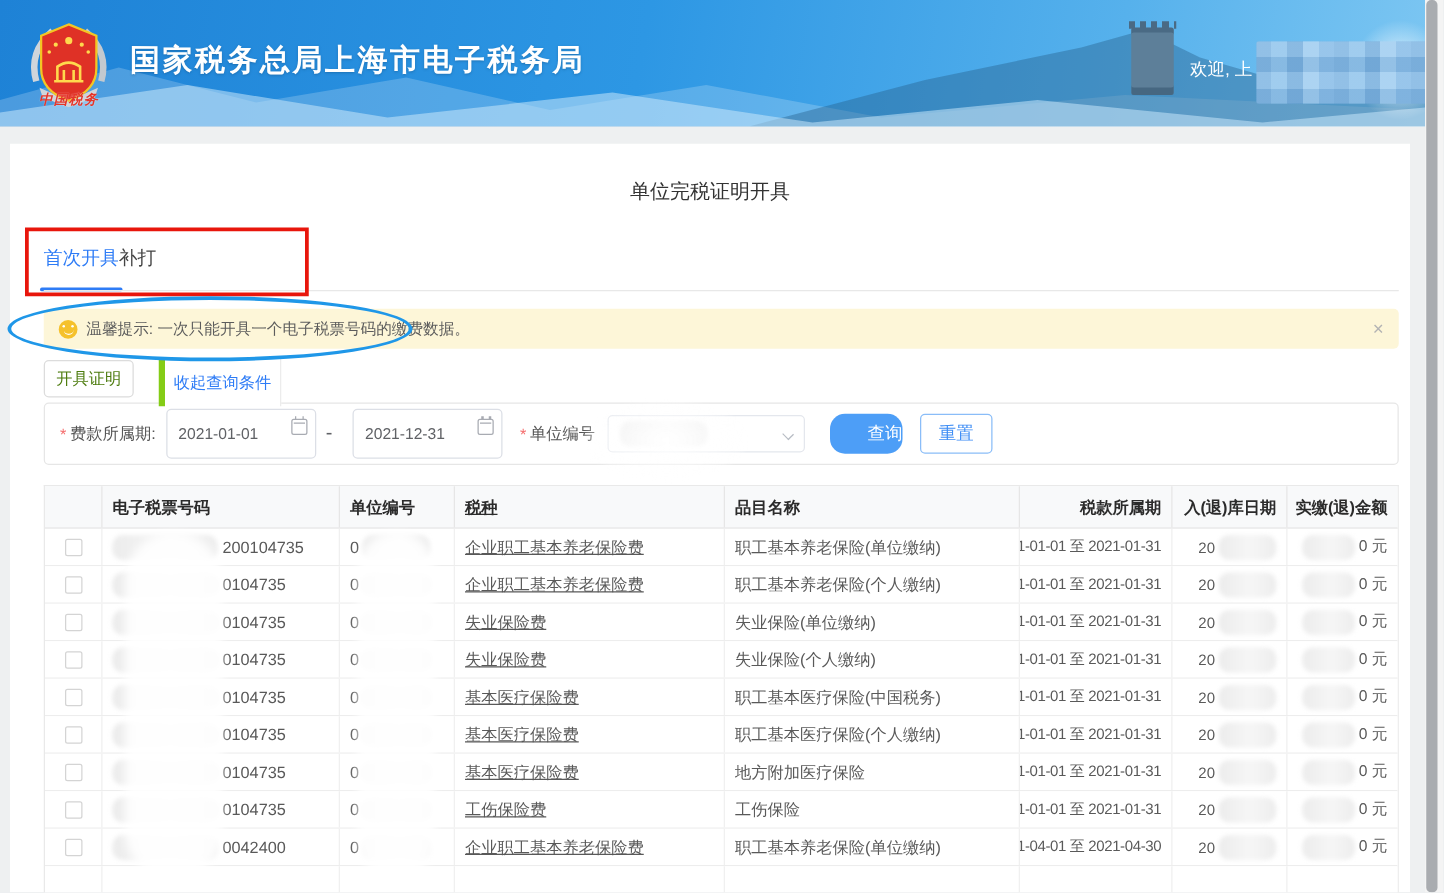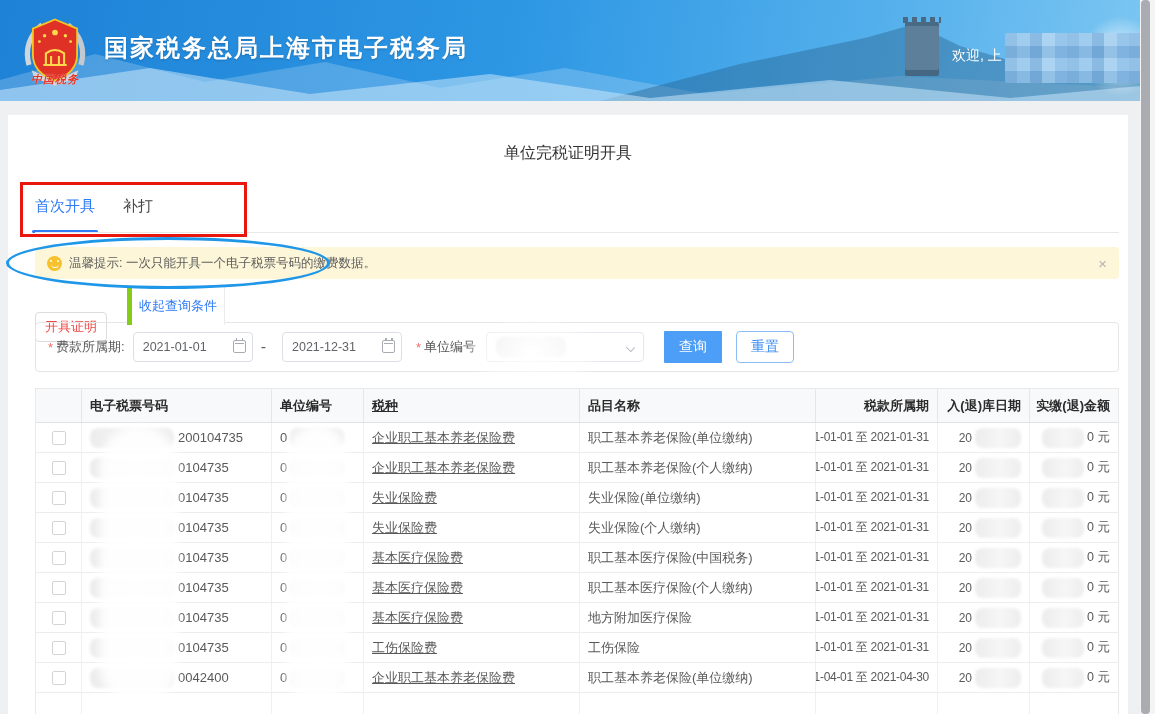--- a/index.html
+++ b/index.html
@@ -31,63 +31,63 @@
 
   
   .scroll-track { position:absolute; right:0; top:0; width:15px; height:714px; background:#f4f4f4; }
   .scroll-thumb { position:absolute; right:5px; top:0; width:9px; height:714px; background:#a9acb0; border-radius:4px; }
 
   
   .card { position:absolute; left:8px; top:115px; width:1120px; height:599px; background:#fff; }
   .page-title { position:absolute; left:0; top:28px; width:100%; text-align:center;
     font-size:16px; color:#333; }
 
-  .tabs { position:absolute; left:27px; top:82px; height:36px; display:flex; gap:28px; }
+  .tabs { position:absolute; left:27px; top:82px; height:36px; display:flex; }
   .tab { font-size:15px; color:#444; cursor:pointer; position:relative; padding-bottom:12px; }
   .tab.active { color:#2e7cf6; }
   .tab.active:after { content:""; position:absolute; left:-3px; right:-3px; bottom:0; height:3px;
     background:#2e7cf6; border-radius:2px; }
   .tabs-divider { position:absolute; left:27px; top:117px; width:1084px; height:1px; background:#e8e8e8; }
 
   .notice { position:absolute; left:27px; top:132px; width:1084px; height:32px; background:#fdf6d8;
     border-radius:4px; display:flex; align-items:center; padding:0 12px; z-index:1; }
   .smiley { width:15px; height:15px; border-radius:50%; background:#f5c12c; position:relative; margin-right:7px; flex:none; }
   .smiley:before { content:""; position:absolute; left:3px; top:4px; width:2px; height:2px; background:#fff;
     border-radius:50%; box-shadow:7px 0 0 #fff; }
   .smiley:after { content:""; position:absolute; left:3.5px; top:7px; width:8px; height:4px;
     border-bottom:1.5px solid #fff; border-radius:0 0 8px 8px; }
   .notice-text { font-size:12.5px; color:#5c5c5c; }
   .notice-close { margin-left:auto; color:#b3b3b3; font-size:15px; cursor:pointer; line-height:1; }
 
   .issue-btn { position:absolute; left:27px; top:173px; width:72px; height:30px; background:#fff;
-    border:1px solid #dcdcdc; border-radius:4px; color:#ef4444; font-size:13px;margin-top:24px; }
+    border:1px solid #dcdcdc; border-radius:4px; color:#4d7c0f; font-size:13px; }
   .collapse-tab { position:absolute; left:119px; top:172px; width:98px; height:38px; background:#fff;
     border-left:5px solid #84cc16; border-right:1px solid #ececec; z-index:2; display:flex;
     align-items:center; justify-content:center; color:#2e7cf6; font-size:13px; cursor:pointer; }
 
   .query-panel { position:absolute; left:27px; top:207px; width:1084px; height:50px;
     border:1px solid #e6e6e6; border-radius:4px; display:flex; align-items:center; padding-left:12px; }
   .req { color:#f56c6c; margin-right:3px; font-size:13px; }
   .f-label { font-size:13px; color:#555; }
   .date-input { position:relative; margin-left:8px; }
-  .date-input input { width:120px; height:30px; border:1px solid #dcdfe6; border-radius:4px;
+  .date-input input { width:120px; height:40px; border:1px solid #dcdfe6; border-radius:4px;
     padding:0 26px 0 9px; font-size:12.5px; color:#606266; font-family:inherit; }
   .cal-icon { position:absolute; right:7px; top:8px; width:13px; height:13px; border:1px solid #a8abb2;
     border-radius:2px; }
   .cal-icon:before { content:""; position:absolute; left:1px; right:1px; top:2px; height:1px; background:#a8abb2; }
   .cal-icon:after { content:""; position:absolute; left:2px; top:-3px; width:1.5px; height:3px; background:#a8abb2;
     box-shadow:6px 0 0 #a8abb2; }
   .dash { margin:0 8px; color:#606266; }
   .unit-label { margin-left:14px; }
   .unit-select { position:relative; margin-left:10px; width:158px; height:30px; border:1px solid #e4e7ed;
     border-radius:4px; display:flex; align-items:center; padding:0 24px 0 9px; cursor:pointer; }
   .caret { position:absolute; right:9px; top:11px; width:7px; height:7px; border-right:1.5px solid #b7bcc4;
     border-bottom:1.5px solid #b7bcc4; transform:rotate(45deg) scaleY(.9); transform-origin:center; }
   .btn-primary { margin-left:20px; width:58px; height:32px; background:#4d9ef7; color:#fff; border:none;
-    border-radius:1px; font-size:14px; cursor:pointer; }
+    border-radius:12px; font-size:14px; cursor:pointer;text-align:right; }
   .btn-plain { margin-left:14px; width:58px; height:32px; background:#fff; color:#3f8ef5;
     border:1px solid #8abdf8; border-radius:4px; font-size:14px; cursor:pointer; }
 
   
   .grid { position:absolute; left:27px; top:273px; width:1084px; border:1px solid #e9e9e9; border-bottom:none;
     font-size:13px; }
   .tr { display:flex; height:30px; align-items:center; border-bottom:1px solid #ededed; background:#fff; }
   .tr.head { height:34px; background:#f8f9fa; border-bottom:1px solid #e2e2e2; font-weight:bold; color:#2b2b2b; }
   .th,.td { height:100%; display:flex; align-items:center; padding:0 8px; border-right:1px solid #f0f0f0;
     color:#595959; overflow:hidden; white-space:nowrap; }

